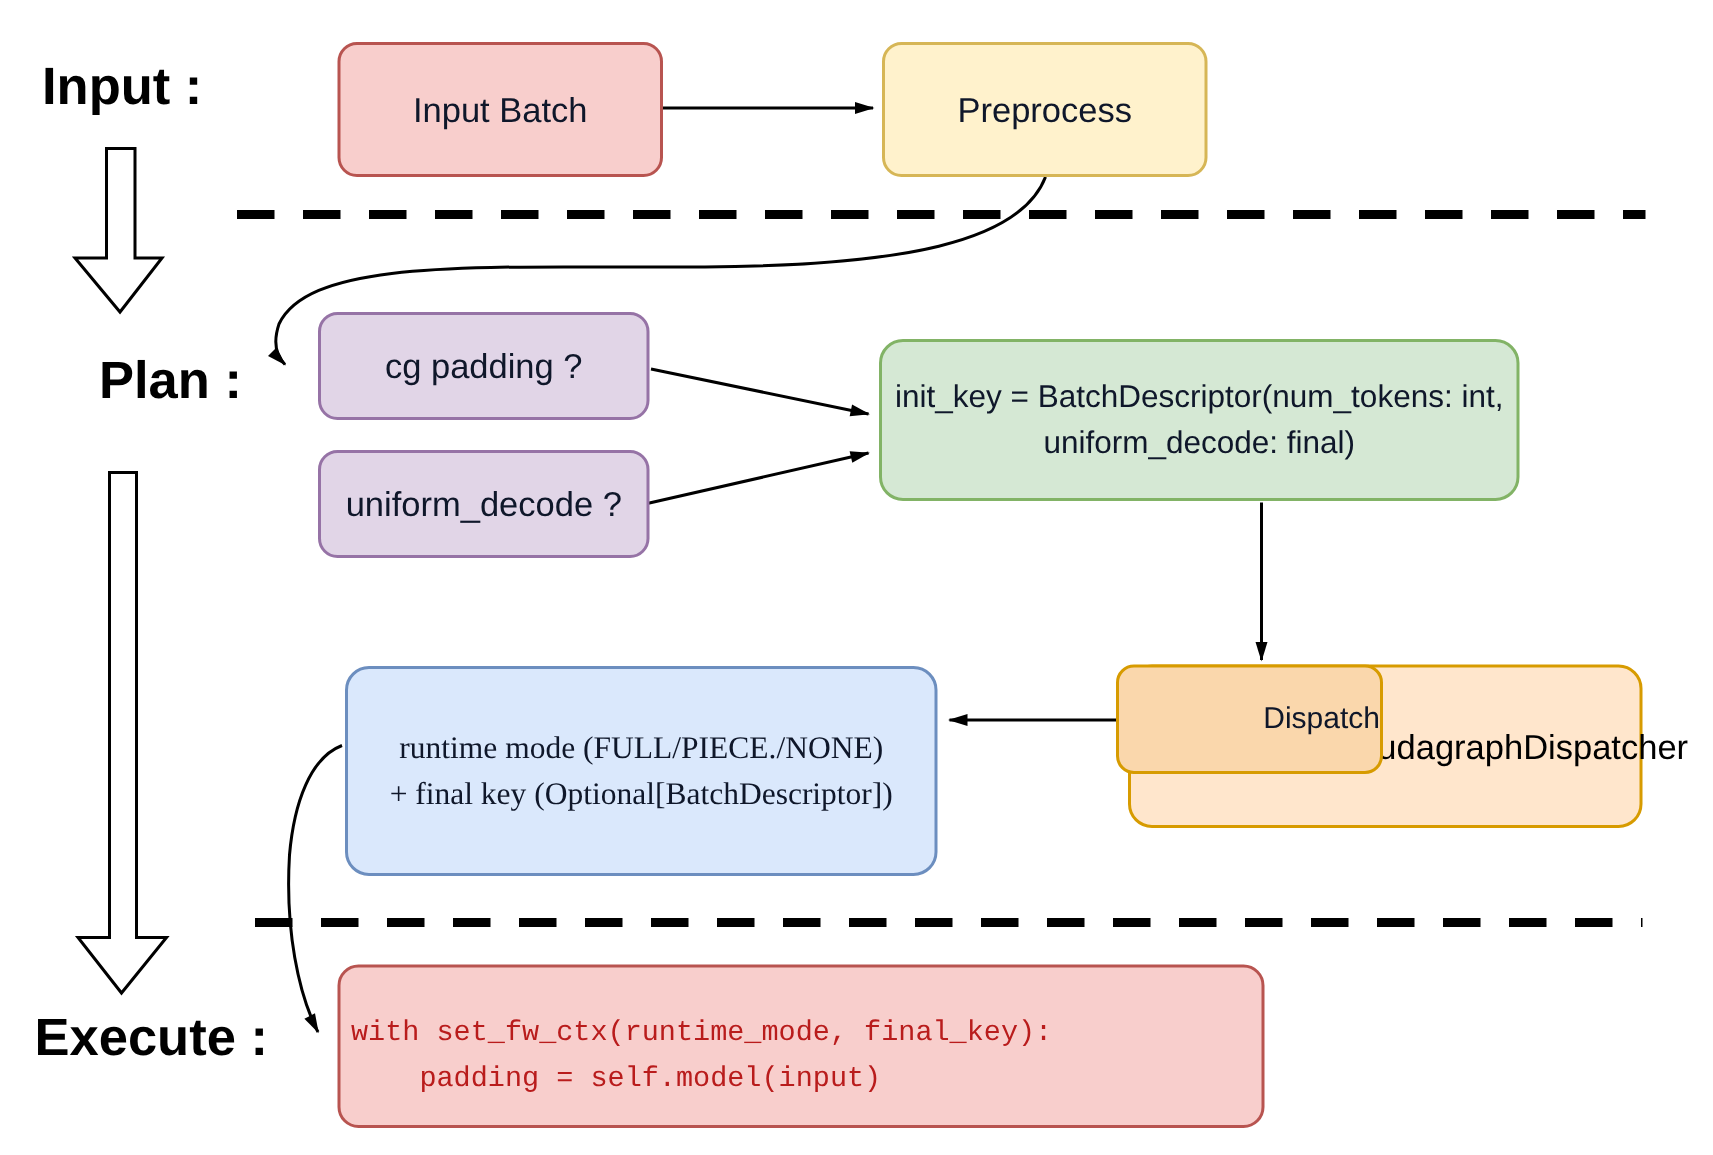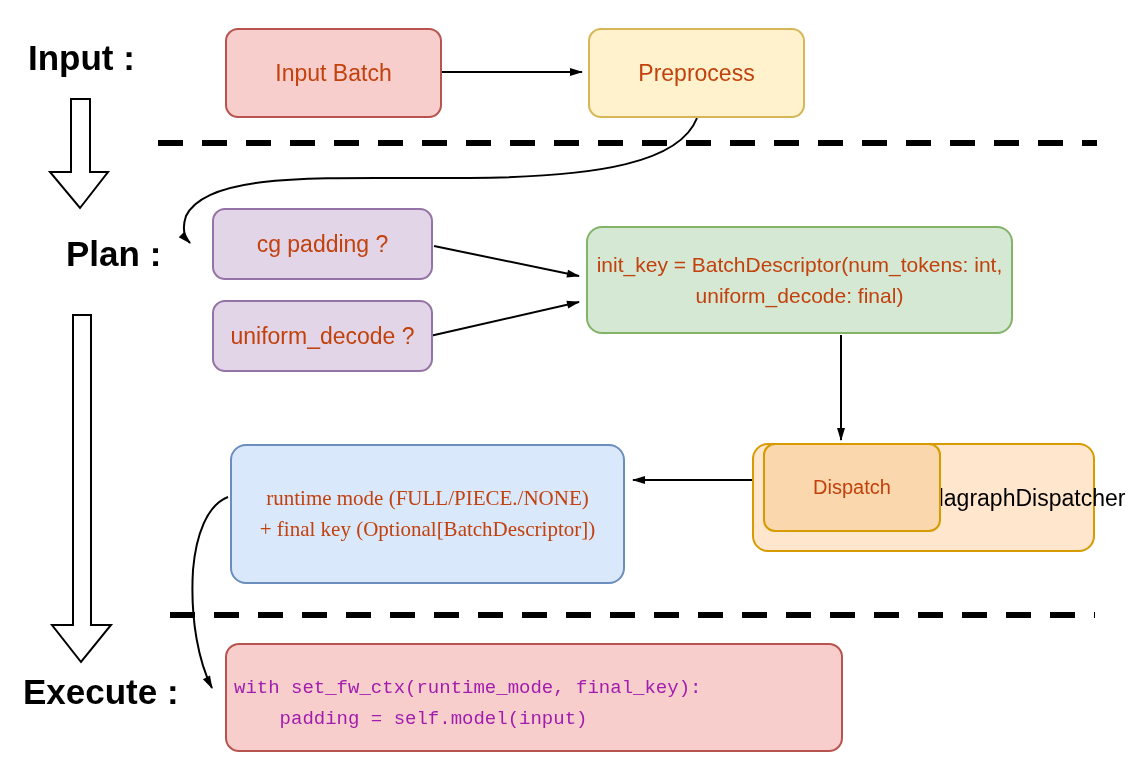--- a/index.html
+++ b/index.html
@@ -9,40 +9,40 @@
   }
   svg.wires { position:absolute; left:0; top:0; width:1142px; height:770px; }
 
   .stage-label {
     position:absolute; font-weight:bold; font-size:35px; color:#000;
     white-space:nowrap;
   }
   .node {
     position:absolute; box-sizing:border-box; border-radius:13px;
     display:flex; flex-direction:column; align-items:center; justify-content:center;
-    text-align:center; color:#c2410c; border:2px solid #000;
+    text-align:center; color:#0f172a; border:2px solid #000;
   }
   .node .line { display:block; }
 
   .pink   { background:#f8cecc; border-color:#b85450; }
   .yellow { background:#fff2cc; border-color:#d6b656; }
   .purple { background:#e1d5e7; border-color:#9673a6; }
   .green  { background:#d5e8d4; border-color:#82b366; border-radius:16px; }
   .orange-outer { background:#ffe6cc; border-color:#d79b00; border-radius:16px; }
   .orange-inner { background:#fad7ac; border-color:#d79b00; border-radius:12px; }
   .blue   { background:#dae8fc; border-color:#6c8ebf; border-radius:16px; }
 
   .fs23 { font-size:23px; }
   .fs21 { font-size:21px; line-height:31px; }
   .fs20 { font-size:20px; }
 
   .code-node {
     align-items:flex-start; justify-content:center;
     font-family:"Liberation Mono", monospace; font-size:19px; line-height:31px;
-    color:#a21caf; padding:12px 0 0 7px; text-align:left; border-radius:14px;
+    color:#b91c1c; padding:12px 0 0 7px; text-align:left; border-radius:14px;
   }
   .code-node .line { white-space:pre; }
 
   .dispatcher-text {
     position:absolute; display:flex; flex-direction:row;
     align-items:center; justify-content:center; text-align:center;
     font-size:23px; line-height:32px; color:#000;
   }
 </style>
 </head>
@@ -92,21 +92,21 @@
   <div class="node green fs21" style="left:586px; top:226px; width:427px; height:108px;">
     <span class="line">init_key = BatchDescriptor(num_tokens: int,</span>
     <span class="line">uniform_decode: final)</span>
   </div>
 
   <div class="node orange-outer" style="left:752px; top:443px; width:343px; height:109px;"></div>
   <div class="dispatcher-text" style="left:932px; top:443px; width:163px; height:109px;">
     <span class="line">Cudagraph</span>
     <span class="line">Dispatcher</span>
   </div>
-  <div class="node orange-inner fs20" style="left:763px; top:443px; width:178px; height:89px;">
+  <div class="node orange-inner fs20" style="left:744px; top:443px; width:178px; height:73px;align-items:flex-end;">
     <span class="line">Dispatch</span>
   </div>
 
   <div class="node blue fs21" style="left:230px; top:444px; width:395px; height:140px;font-family:Liberation Serif, serif;">
     <span class="line">runtime mode (FULL/PIECE./NONE)</span>
     <span class="line">+ final key (Optional[BatchDescriptor])</span>
   </div>
 
   <div class="node pink code-node" style="left:225px; top:643px; width:618px; height:109px;">
     <span class="line">with set_fw_ctx(runtime_mode, final_key):</span>

